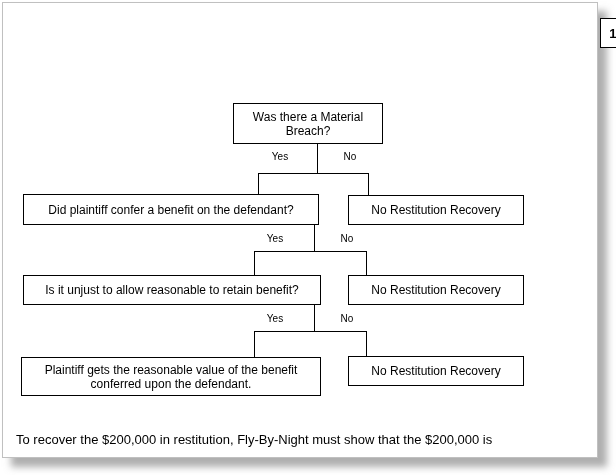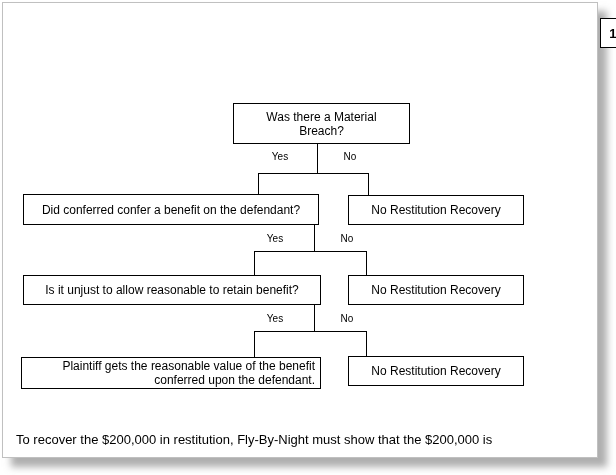--- a/index.html
+++ b/index.html
@@ -52,26 +52,26 @@
   .fc-box {
     position: absolute;
     box-sizing: border-box;
     border: 1px solid #000;
     background: #fff;
     display: flex; align-items: center; justify-content: center;
     text-align: center;
     font-size: 12px;
     line-height: 14px;
   }
-  #box-q1 { left: 230px; top: 100px; width: 177px; height: 41px; padding: 0 14px; }
+  #box-q1 { left: 230px; top: 100px; width: 150px; height: 41px; padding: 0 14px; }
   #box-q2 { left: 20px;  top: 191px; width: 296px; height: 31px; }
   #box-nr1 { left: 345px; top: 192px; width: 176px; height: 30px; }
   #box-q3 { left: 20px;  top: 272px; width: 298px; height: 30px; }
   #box-nr2 { left: 345px; top: 272px; width: 176px; height: 30px; }
-  #box-outcome { left: 18px; top: 354px; width: 300px; height: 32px; padding: 0 5px; text-align: right; }
+  #box-outcome { left: 18px; top: 354px; width: 300px; height: 39px; padding: 0 5px; }
   #box-nr3 { left: 345px; top: 353px; width: 176px; height: 30px; }
   .line { position: absolute; background: #000; }
   #stub1 { left: 314px; top: 140px; width: 1px; height: 31px; }
   #hbar1 { left: 255px; top: 170px; width: 111px; height: 1px; }
   #dropL1 { left: 255px; top: 170px; width: 1px; height: 22px; }
   #dropR1 { left: 365px; top: 170px; width: 1px; height: 23px; }
   #stub2 { left: 311px; top: 221px; width: 1px; height: 28px; }
   #hbar2 { left: 251px; top: 248px; width: 113px; height: 1px; }
   #dropL2 { left: 251px; top: 248px; width: 1px; height: 25px; }
   #dropR2 { left: 363px; top: 248px; width: 1px; height: 25px; }
@@ -108,21 +108,21 @@
 
       <div class="fc-box" id="box-q1">Was there a Material Breach?</div>
 
       <div class="line" id="stub1"></div>
       <div class="line" id="hbar1"></div>
       <div class="line" id="dropL1"></div>
       <div class="line" id="dropR1"></div>
       <div class="branch-label" id="yes1">Yes</div>
       <div class="branch-label" id="no1">No</div>
 
-      <div class="fc-box" id="box-q2">Did conferred confer a benefit on the defendant?</div>
+      <div class="fc-box" id="box-q2">Did plaintiff confer a benefit on the defendant?</div>
       <div class="fc-box" id="box-nr1">No Restitution Recovery</div>
 
       <div class="line" id="stub2"></div>
       <div class="line" id="hbar2"></div>
       <div class="line" id="dropL2"></div>
       <div class="line" id="dropR2"></div>
       <div class="branch-label" id="yes2">Yes</div>
       <div class="branch-label" id="no2">No</div>
 
       <div class="fc-box" id="box-q3">Is it unjust to allow reasonable to retain benefit?</div>

